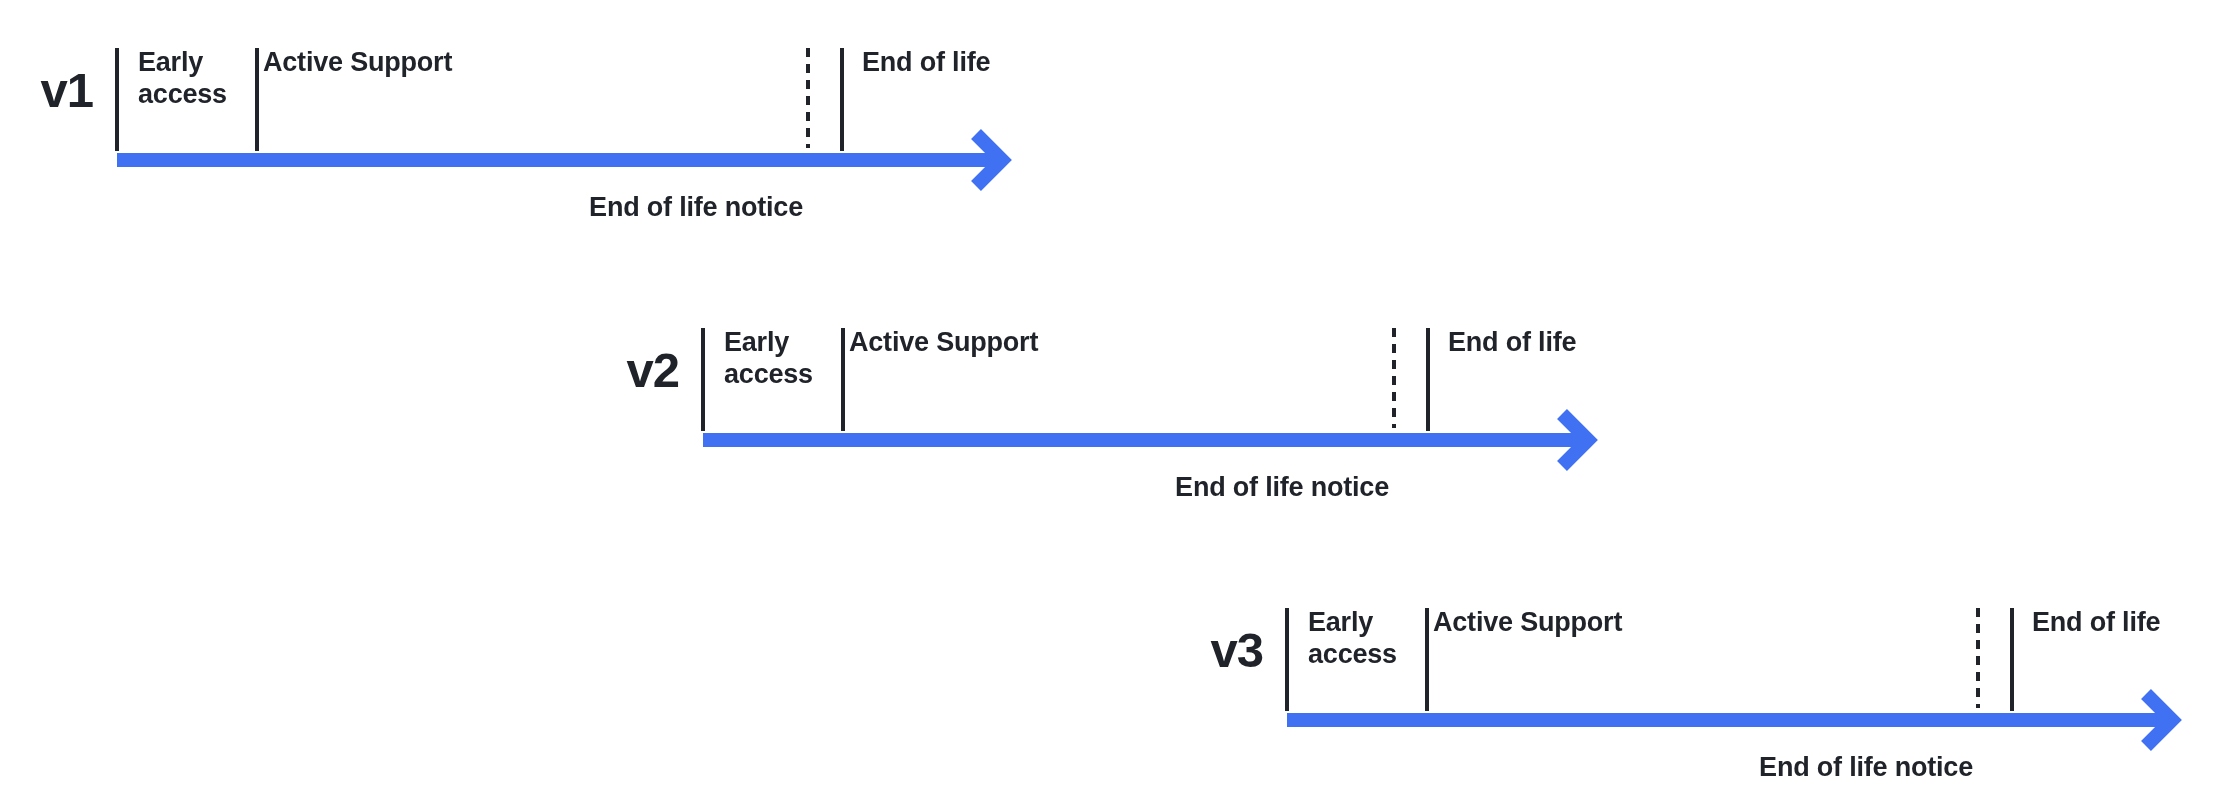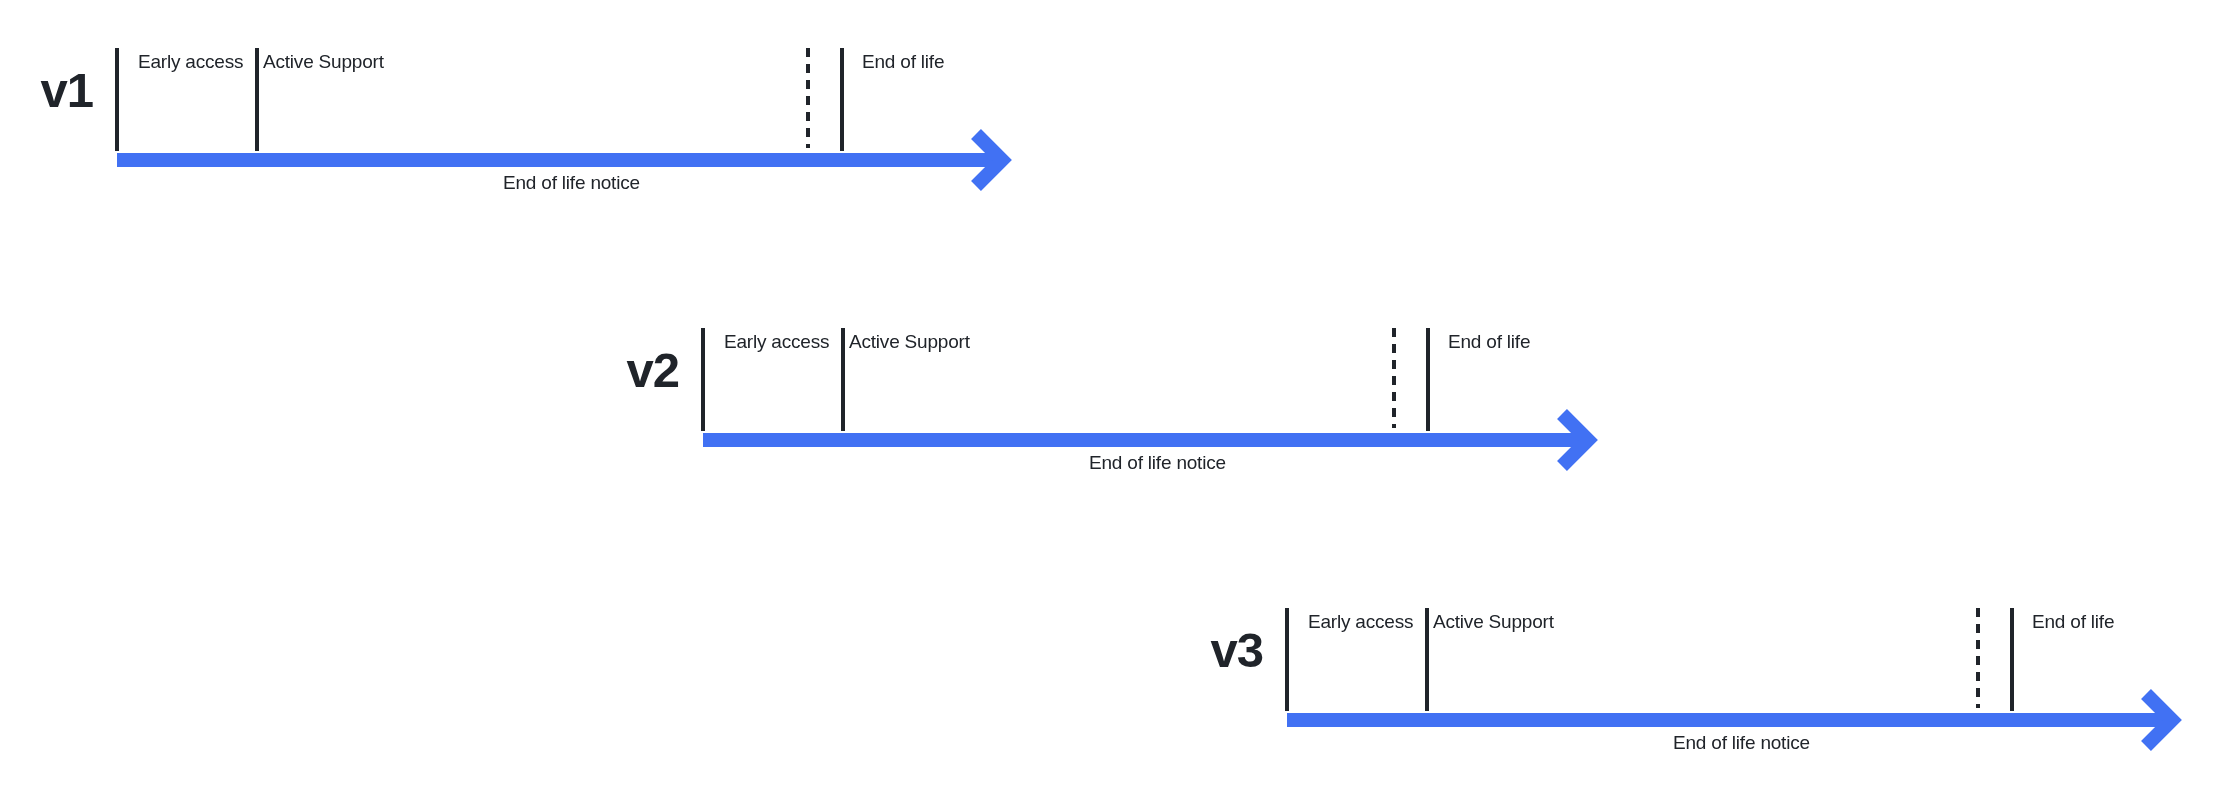--- a/index.html
+++ b/index.html
@@ -54,31 +54,31 @@
     top: 0;
     left: 789px;
     width: 4px;
     height: 100px;
     background: repeating-linear-gradient(180deg,
       #20242A 0px, #20242A 9px,
       transparent 9px, transparent 16px);
   }
   .lbl {
     position: absolute;
-    font-size: 19px;
+    font-size: 27px;
     line-height: 32px;
-    font-weight: 400;
+    font-weight: 700;
     letter-spacing: -0.2px;
   }
   .lbl-early   { left: 121px; top: -2px; width: 118px; }
   .lbl-active  { left: 246px; top: -2px; white-space: nowrap; }
   .lbl-eol     { left: 845px; top: -2px; white-space: nowrap; }
   .lbl-notice  {
-    left: 486px; top: 119px; width: 300px;
-    text-align: left; white-space: nowrap;
+    left: 486px; top: 143px; width: 300px;
+    text-align: right; white-space: nowrap;
   }
   .arrow {
     position: absolute;
     left: 100px;
     top: 70px;
     overflow: visible;
   }
   .arrow-shaft { fill: #4171F3; }
   .arrow-head  {
     fill: none;

